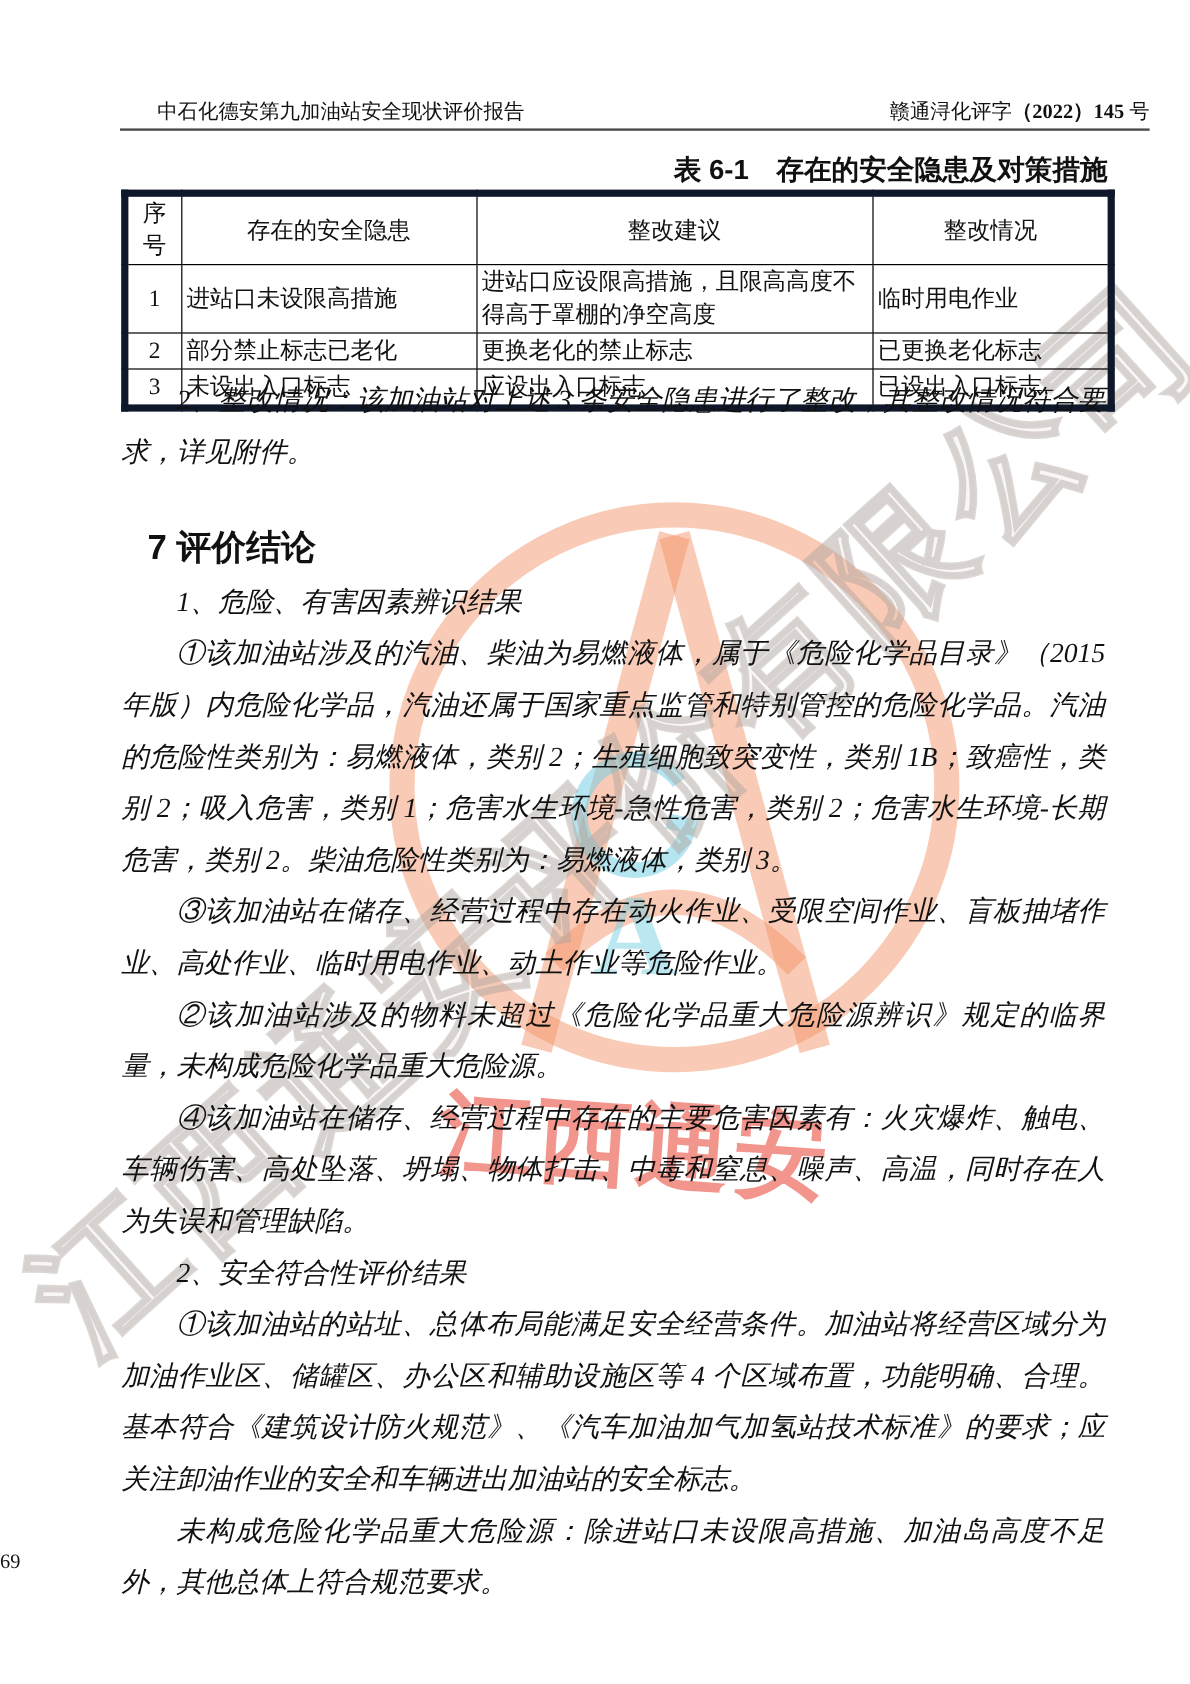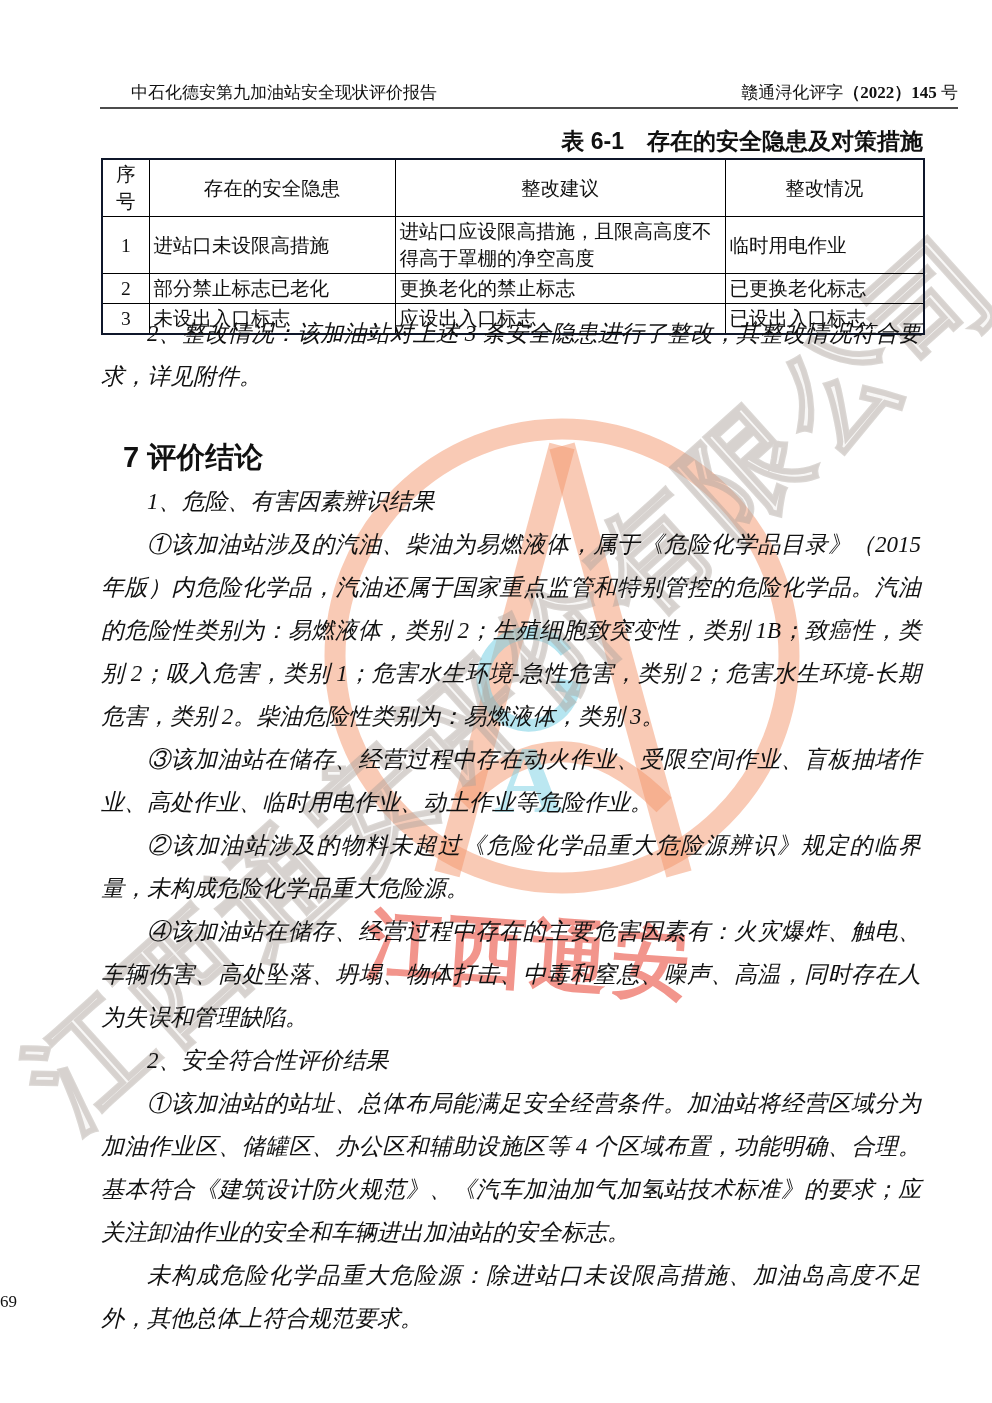--- a/index.html
+++ b/index.html
@@ -20,21 +20,21 @@
   
   .content{position:absolute;left:0;top:0;width:992px;height:1403px;z-index:1;}
   .hdr{position:absolute;left:131px;top:82px;width:827px;display:flex;
        justify-content:space-between;font-size:17px;line-height:22px;}
   .hdr b{font-weight:700;}
   .hdr-rule{position:absolute;left:100px;top:107px;width:858px;height:2px;background:#4c4c4c;}
   .tbl-title{position:absolute;left:101px;top:126px;width:822px;text-align:right;
              font-size:23px;font-weight:700;
              font-family:"Liberation Sans","DejaVu Sans",sans-serif;}
   table.hz{position:absolute;left:101px;top:158px;width:822px;border-collapse:collapse;
-           border:2px solid #0f172a;font-size:19.5px;table-layout:fixed;}
+           border:6px solid #0f172a;font-size:19.5px;table-layout:fixed;}
   table.hz th,table.hz td{border:1px solid #000;padding:1px 4px;line-height:27px;
            font-weight:normal;overflow:hidden;}
   table.hz th{text-align:center;height:29px;}
   table.hz td{text-align:left;vertical-align:middle;}
   table.hz td.num{text-align:center;}
   tr.r1{height:56px;} tr.r2,tr.r3{height:30px;}
   
   .body-text{position:absolute;left:101px;top:312px;width:820px;
              font-size:23px;line-height:43px;text-align:justify;}
   .body-text p{margin:0;text-indent:2em;font-style:italic;}

